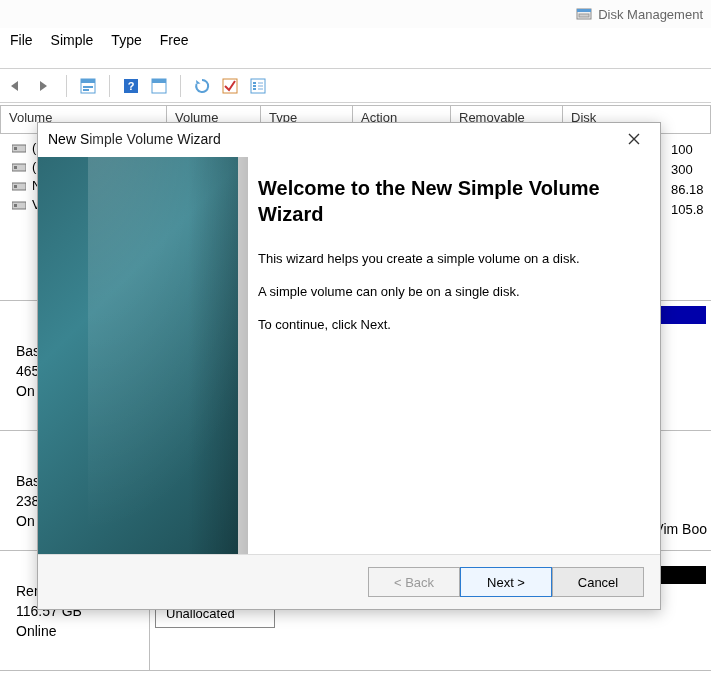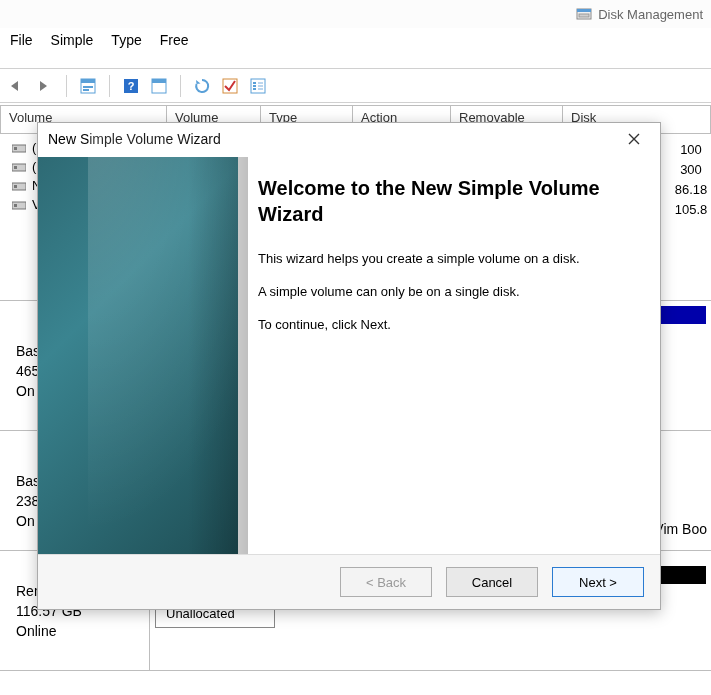--- a/index.html
+++ b/index.html
@@ -74,21 +74,20 @@
   .volrow {
     display: flex; align-items: center;
     padding: 2px 6px; gap: 6px;
   }
   .volrow .vicon { width:14px; height:12px; }
   .free-col {
     position: absolute;
     top: 140px; right: 0; width: 40px;
     font-size: 13px;
     line-height: 20px;
-    text-align: center;
   }
   
   .disk-area { border-top: 1px solid #bdbdbd; }
   .disk-row {
     display: flex; align-items: stretch;
     border-bottom: 1px solid #bdbdbd;
     min-height: 110px;
     background: #fff;
   }
   .disk-label {
@@ -164,21 +163,21 @@
     padding: 18px 20px 10px 20px;
   }
   .wiz-heading {
     font-size: 20px; font-weight: 700; line-height: 1.3;
     margin-bottom: 24px;
   }
   .wiz-p { font-size: 13px; margin-bottom: 18px; }
   .wiz-footer {
     border-top: 1px solid #ddd;
     padding: 12px 16px;
-    display: flex; justify-content: flex-end; gap: 14px;
+    display: flex; justify-content: flex-end; 
     background: #f6f6f6;
   }
   .wiz-btn {
     min-width: 92px; height: 30px;
     border: 1px solid #adadad;
     background: #e9e9e9;
     font-size: 13px;
     cursor: pointer;
   }
   .wiz-btn:disabled { color: #9a9a9a; background:#f3f3f3; cursor: default; }
@@ -366,16 +365,16 @@
     <div class="wiz-side"></div>
     <div class="wiz-main">
       <div class="wiz-heading">Welcome to the New Simple Volume Wizard</div>
       <div class="wiz-p">This wizard helps you create a simple volume on a disk.</div>
       <div class="wiz-p">A simple volume can only be on a single disk.</div>
       <div class="wiz-p">To continue, click Next.</div>
     </div>
   </div>
   <div class="wiz-footer">
     <button class="wiz-btn" disabled="">&lt; Back</button>
+    <button class="wiz-btn primary">Next &gt;</button>
     <button class="wiz-btn">Cancel</button>
-    <button class="wiz-btn primary">Next &gt;</button>
   </div>
 </div>
 
 </body></html>

